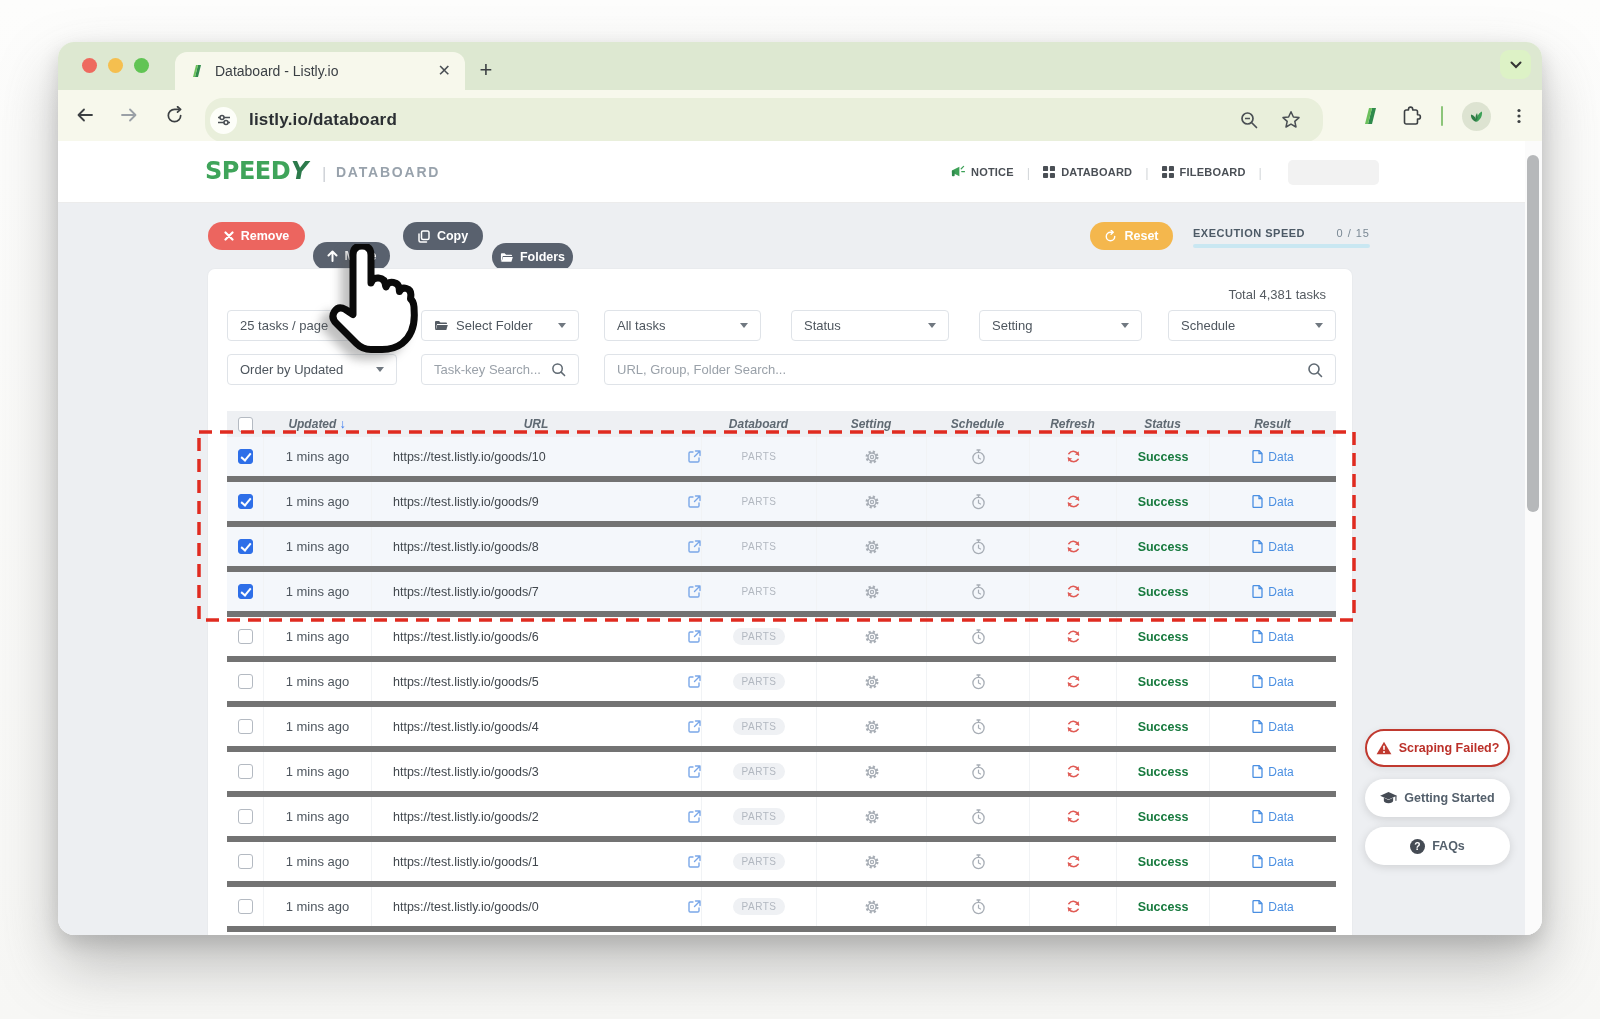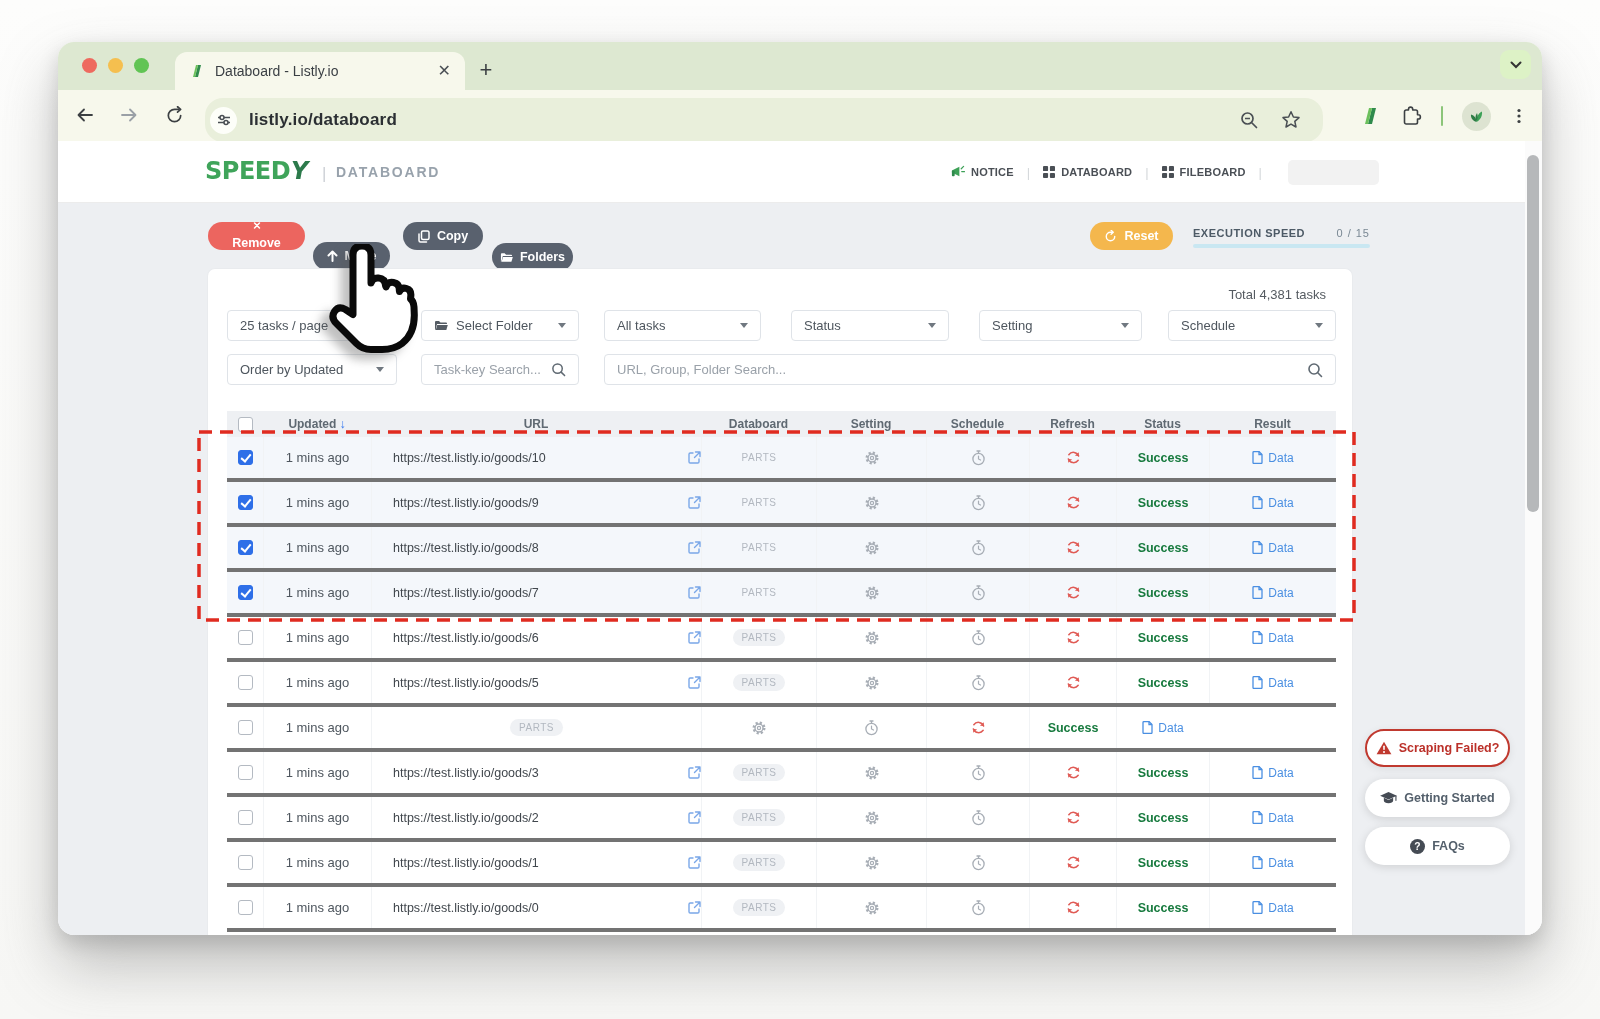--- a/index.html
+++ b/index.html
@@ -35,44 +35,44 @@
   .logo .y { font-style:italic; color:#2c7a4b; margin-left:1px; }
   .logo-div { color:#ccd0d5; font-weight:400; font-size:17px; margin:0 10px 0 14px; font-family:"Liberation Sans",sans-serif; }
   .logo-sec { font-size:14px; font-weight:bold; color:#98a2ac; letter-spacing:1.8px; position:relative; top:-2px; font-family:"Liberation Sans",sans-serif; }
   .nav { position:absolute; left:892px; top:0; height:62px; display:flex; align-items:center; }
   .nav-item { display:flex; align-items:center; gap:6px; font-size:11px; font-weight:bold; color:#4a4f55; letter-spacing:.2px; }
   .nav-sep { color:#d5d8db; margin:0 13px; font-size:13px; font-weight:400; }
   .acct-box { width:91px; height:25px; background:#f2f2f2; border-radius:5px; margin-left:13px; }
 
   
   .btn { position:absolute; top:81px; height:28px; border-radius:14px; display:flex; align-items:center; justify-content:center; gap:7px; color:#fff; font-size:12.5px; font-weight:bold; }
-  .btn-remove { left:150px; width:97px; background:#ec655f;flex-direction:column; }
+  .btn-remove { left:150px; width:97px; background:#ec655f; }
   .btn-move { left:255px; width:77px; background:#59616e;margin-top:20px; }
   .btn-copy { left:345px; width:80px; background:#59616e; }
   .btn-folders { left:434px; width:81px; background:#59616e;margin-top:21px; }
   .btn-reset { left:1032px; width:83px; background:#f4b74d; }
   .exec-label { position:absolute; left:1135px; top:86px; font-size:11px; font-weight:bold; color:#4d5a66; letter-spacing:.5px; }
   .exec-val { position:absolute; left:1232px; top:86px; width:80px; text-align:right; font-size:11px; color:#7a8894; letter-spacing:1px; }
   .exec-bar { position:absolute; left:1135px; top:103px; width:177px; height:4px; background:#c9e7f2; border-radius:2px; }
 
   
   .card { position:absolute; left:149px; top:127px; width:1146px; height:667px; background:#fff; border-radius:8px 8px 0 0; border:1px solid #e9ebee; border-bottom:none; }
   .total { position:absolute; right:26px; top:18px; font-size:13px; color:#555b61; }
 
   .fbox { position:absolute; height:31px; background:#fff; border:1px solid #dfe3e8; border-radius:4px; display:flex; align-items:center; font-size:13px; color:#4e565e; padding:0 12px; }
   .fbox .ph { color:#9aa1a9; }
   .caret { width:0; height:0; border-left:4.5px solid transparent; border-right:4.5px solid transparent; border-top:5px solid #707880; margin-left:auto; }
   .fb-r1 { top:41px; }
   .fb-r2 { top:85px; }
 
   
-  .thead { position:absolute; left:19px; top:142px; width:1109px; height:26px; background:#eef0f3; display:grid; grid-template-columns:36px 108px 330px 115px 110px 103px 87px 93px 127px; align-items:center; }
+  .thead { position:absolute; left:19px; top:142px; width:1109px; height:26px; background:#eef0f3; display:grid; grid-template-columns:36px 108px 330px 115px 110px 103px 87px 93px 127px; align-items:center;font-style:italic; }
   .thead .hc { text-align:center; font-size:12px; font-weight:bold; color:#5f6972; }
   .rows { position:absolute; left:19px; top:168px; width:1109px; }
-  .trow { display:grid; grid-template-columns:36px 108px 330px 115px 110px 103px 87px 93px 127px; height:45px; border-bottom:4px solid #737373; background:#fff; }
+  .trow { display:grid; grid-template-columns:36px 108px 330px 115px 110px 103px 87px 93px 127px; height:45px; border-bottom:6px solid #737373; background:#fff; }
   .trow.sel { background:#f4f7fb; }
   .trow .c { display:flex; align-items:center; justify-content:center; border-left:1px solid #f1f3f5; font-size:13px; color:#4e565e; }
   .trow .c:first-child { border-left:none; }
   .trow .c.url { justify-content:space-between; padding-left:21px; gap:8px; color:#41474d; font-size:12.5px; }
   .parts { font-size:10px; letter-spacing:.5px; color:#b2b8c0; background:#eff1f4; border-radius:9px; padding:3px 9px; }
   .trow.sel .parts { background:transparent; }
   .status-ok { font-size:12.5px; font-weight:bold; color:#177a3e; }
   .data-link { display:flex; align-items:center; gap:5px; font-size:12px; color:#4a8fe2; }
   .chk { width:15px; height:15px; border:1.5px solid #b4bac2; border-radius:3px; background:#fff; position:relative; }
   .chk.on { background:#2e6fe8; border-color:#2e6fe8; }
@@ -621,20 +621,27 @@
                 </svg>
         <span>Data</span>
       </span>
     </div>
           </div>
           <div class="trow">
     <div class="c">
               <span class="chk "></span>
             </div>
     <div class="c">1 mins ago</div>
+    <div class="c url">
+              <span>https://test.listly.io/goods/4</span>
+      <svg width="13" height="13" viewBox="0 0 13 13">
+                <path d="M5 2 H2.2 A1.2 1.2 0 0 0 1 3.2 V10.8 A1.2 1.2 0 0 0 2.2 12 H9.8 A1.2 1.2 0 0 0 11 10.8 V8" stroke="#7aa7e8" stroke-width="1.4" fill="none" stroke-linecap="round"></path>
+                <path d="M7.5 1 H12 V5.5 M12 1 L6.5 6.5" stroke="#7aa7e8" stroke-width="1.4" fill="none" stroke-linecap="round" stroke-linejoin="round"></path>
+              </svg>
+    </div>
     <div class="c">
               <span class="parts">PARTS</span>
             </div>
     <div class="c">
       <svg width="16" height="16" viewBox="0 0 16 16">
                 <circle cx="8" cy="8" r="5.2" fill="none" stroke="#a7adb5" stroke-width="2.6" stroke-dasharray="2.1 2.0"></circle>
                 <circle cx="8" cy="8" r="4" fill="none" stroke="#a7adb5" stroke-width="1.4"></circle>
                 <circle cx="8" cy="8" r="1.6" fill="none" stroke="#a7adb5" stroke-width="1.2"></circle>
               </svg>
     </div>

